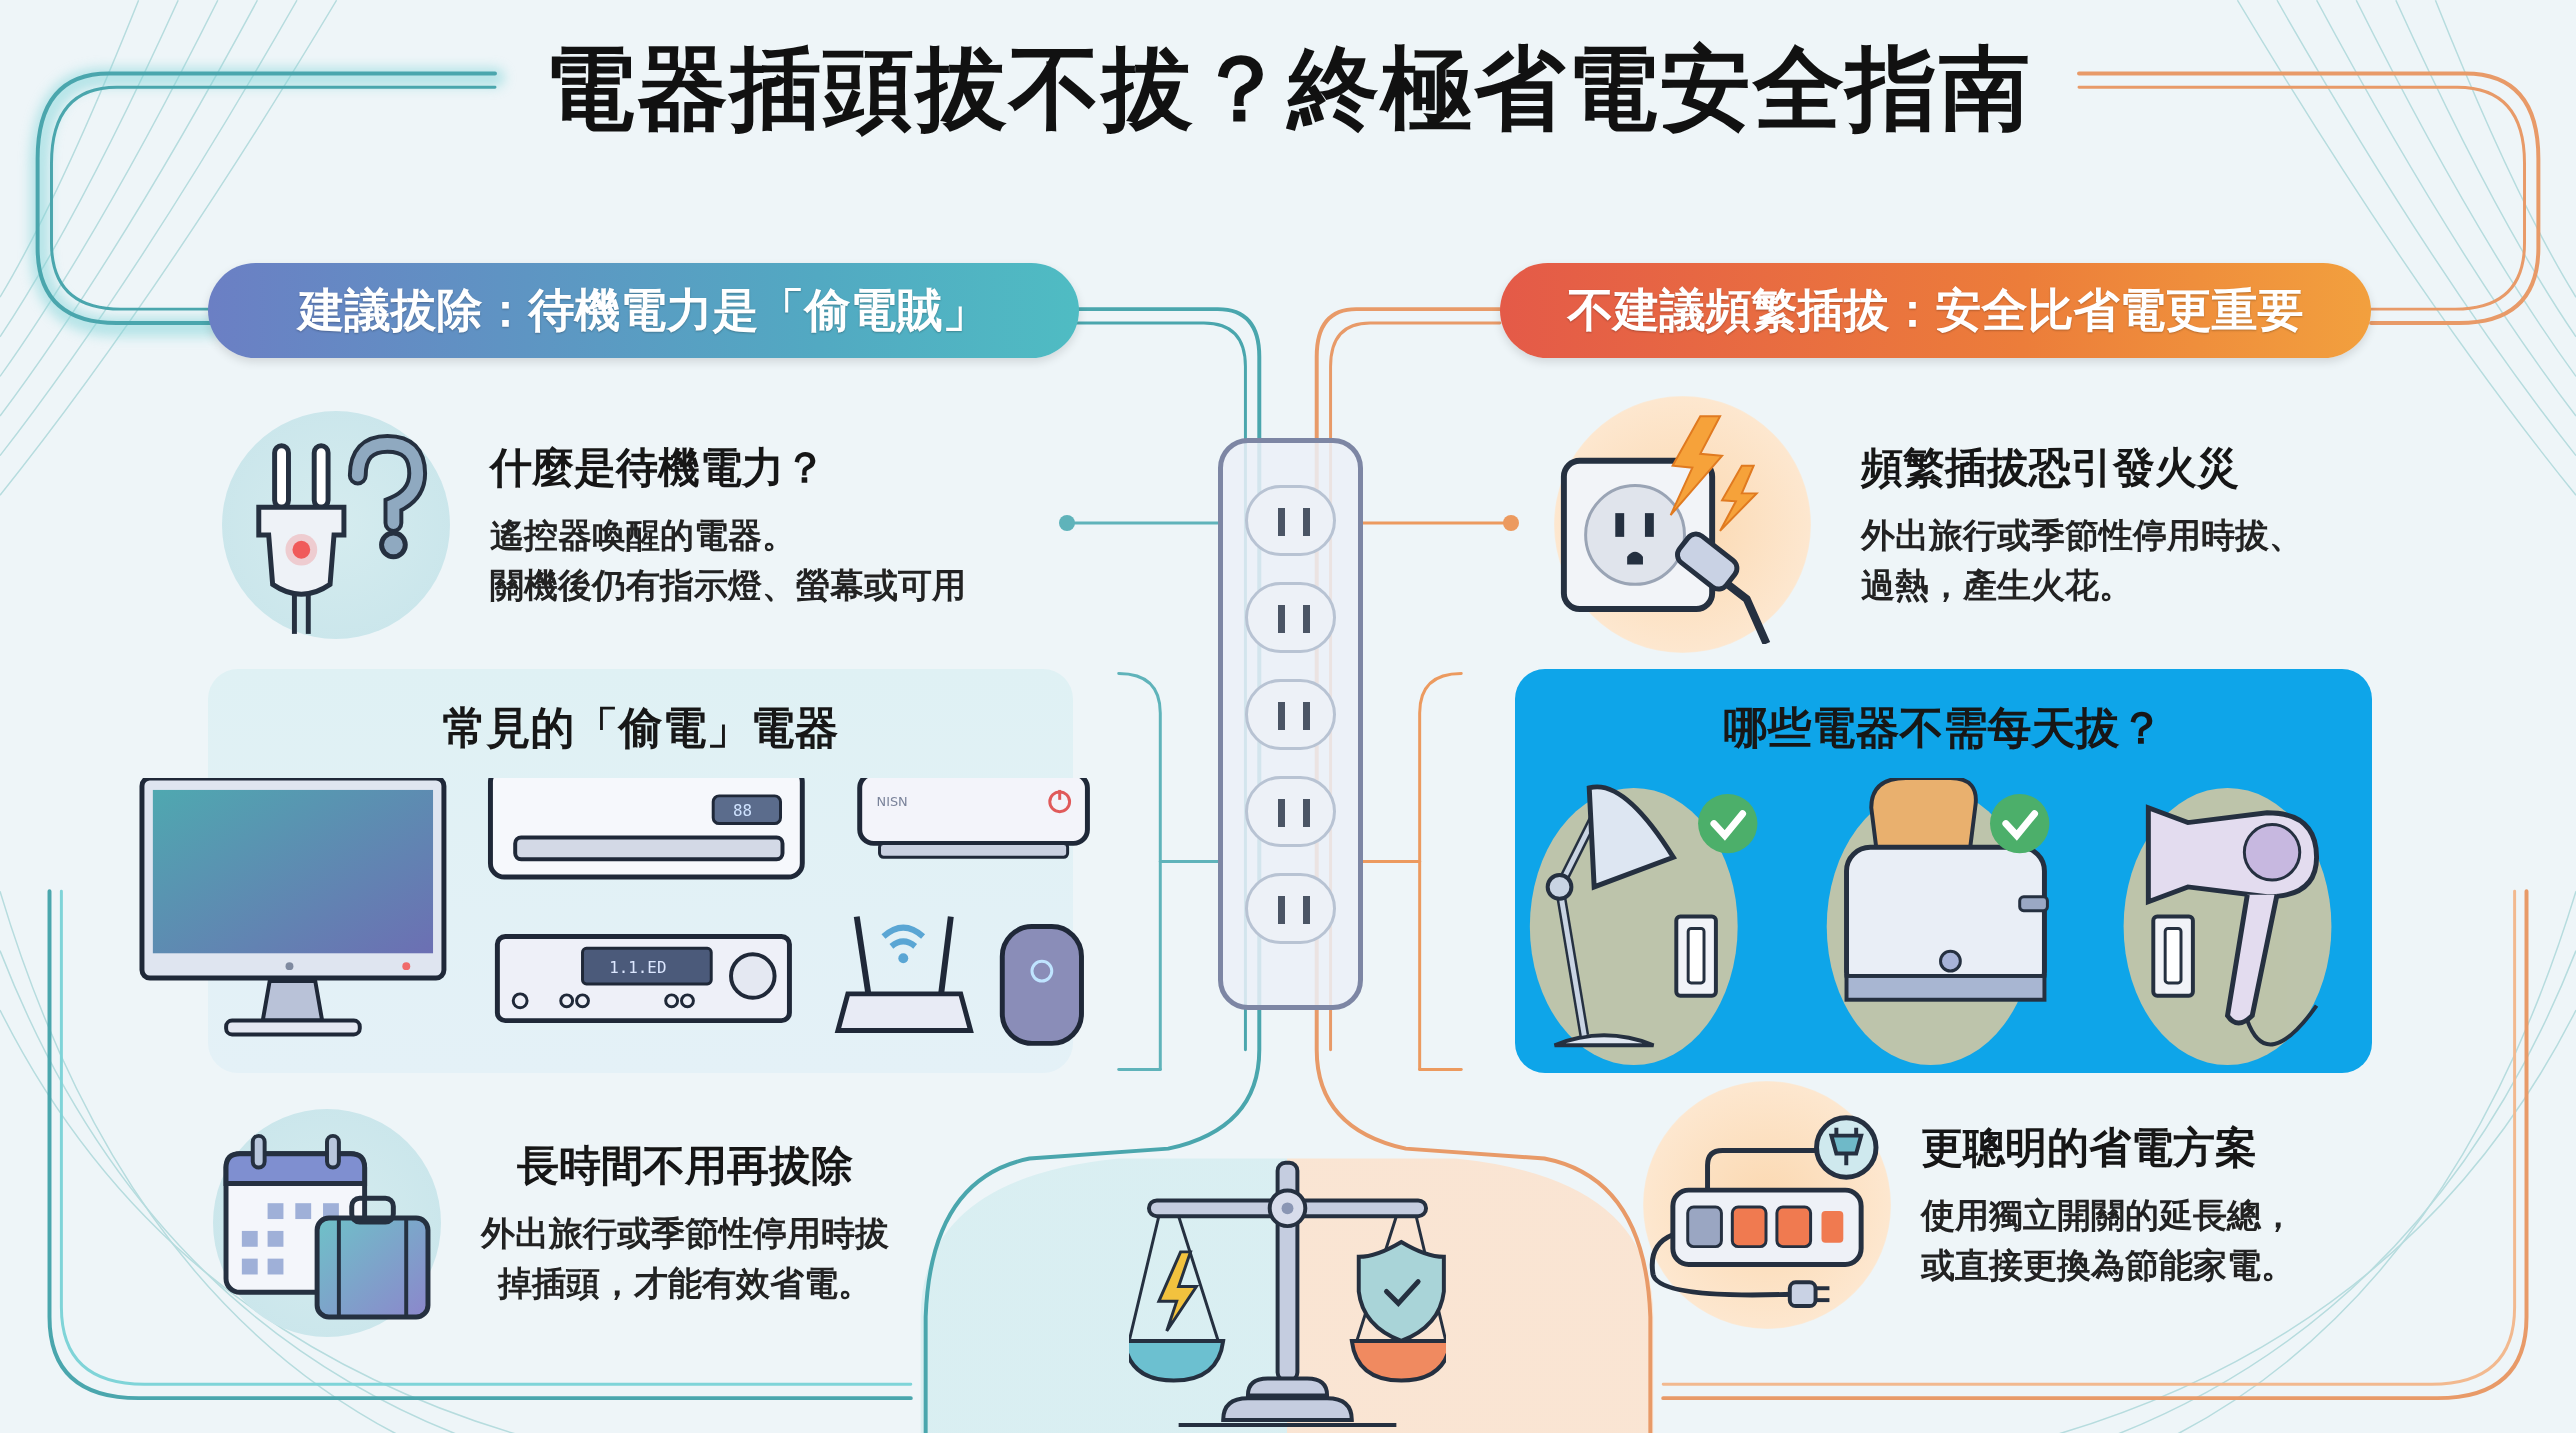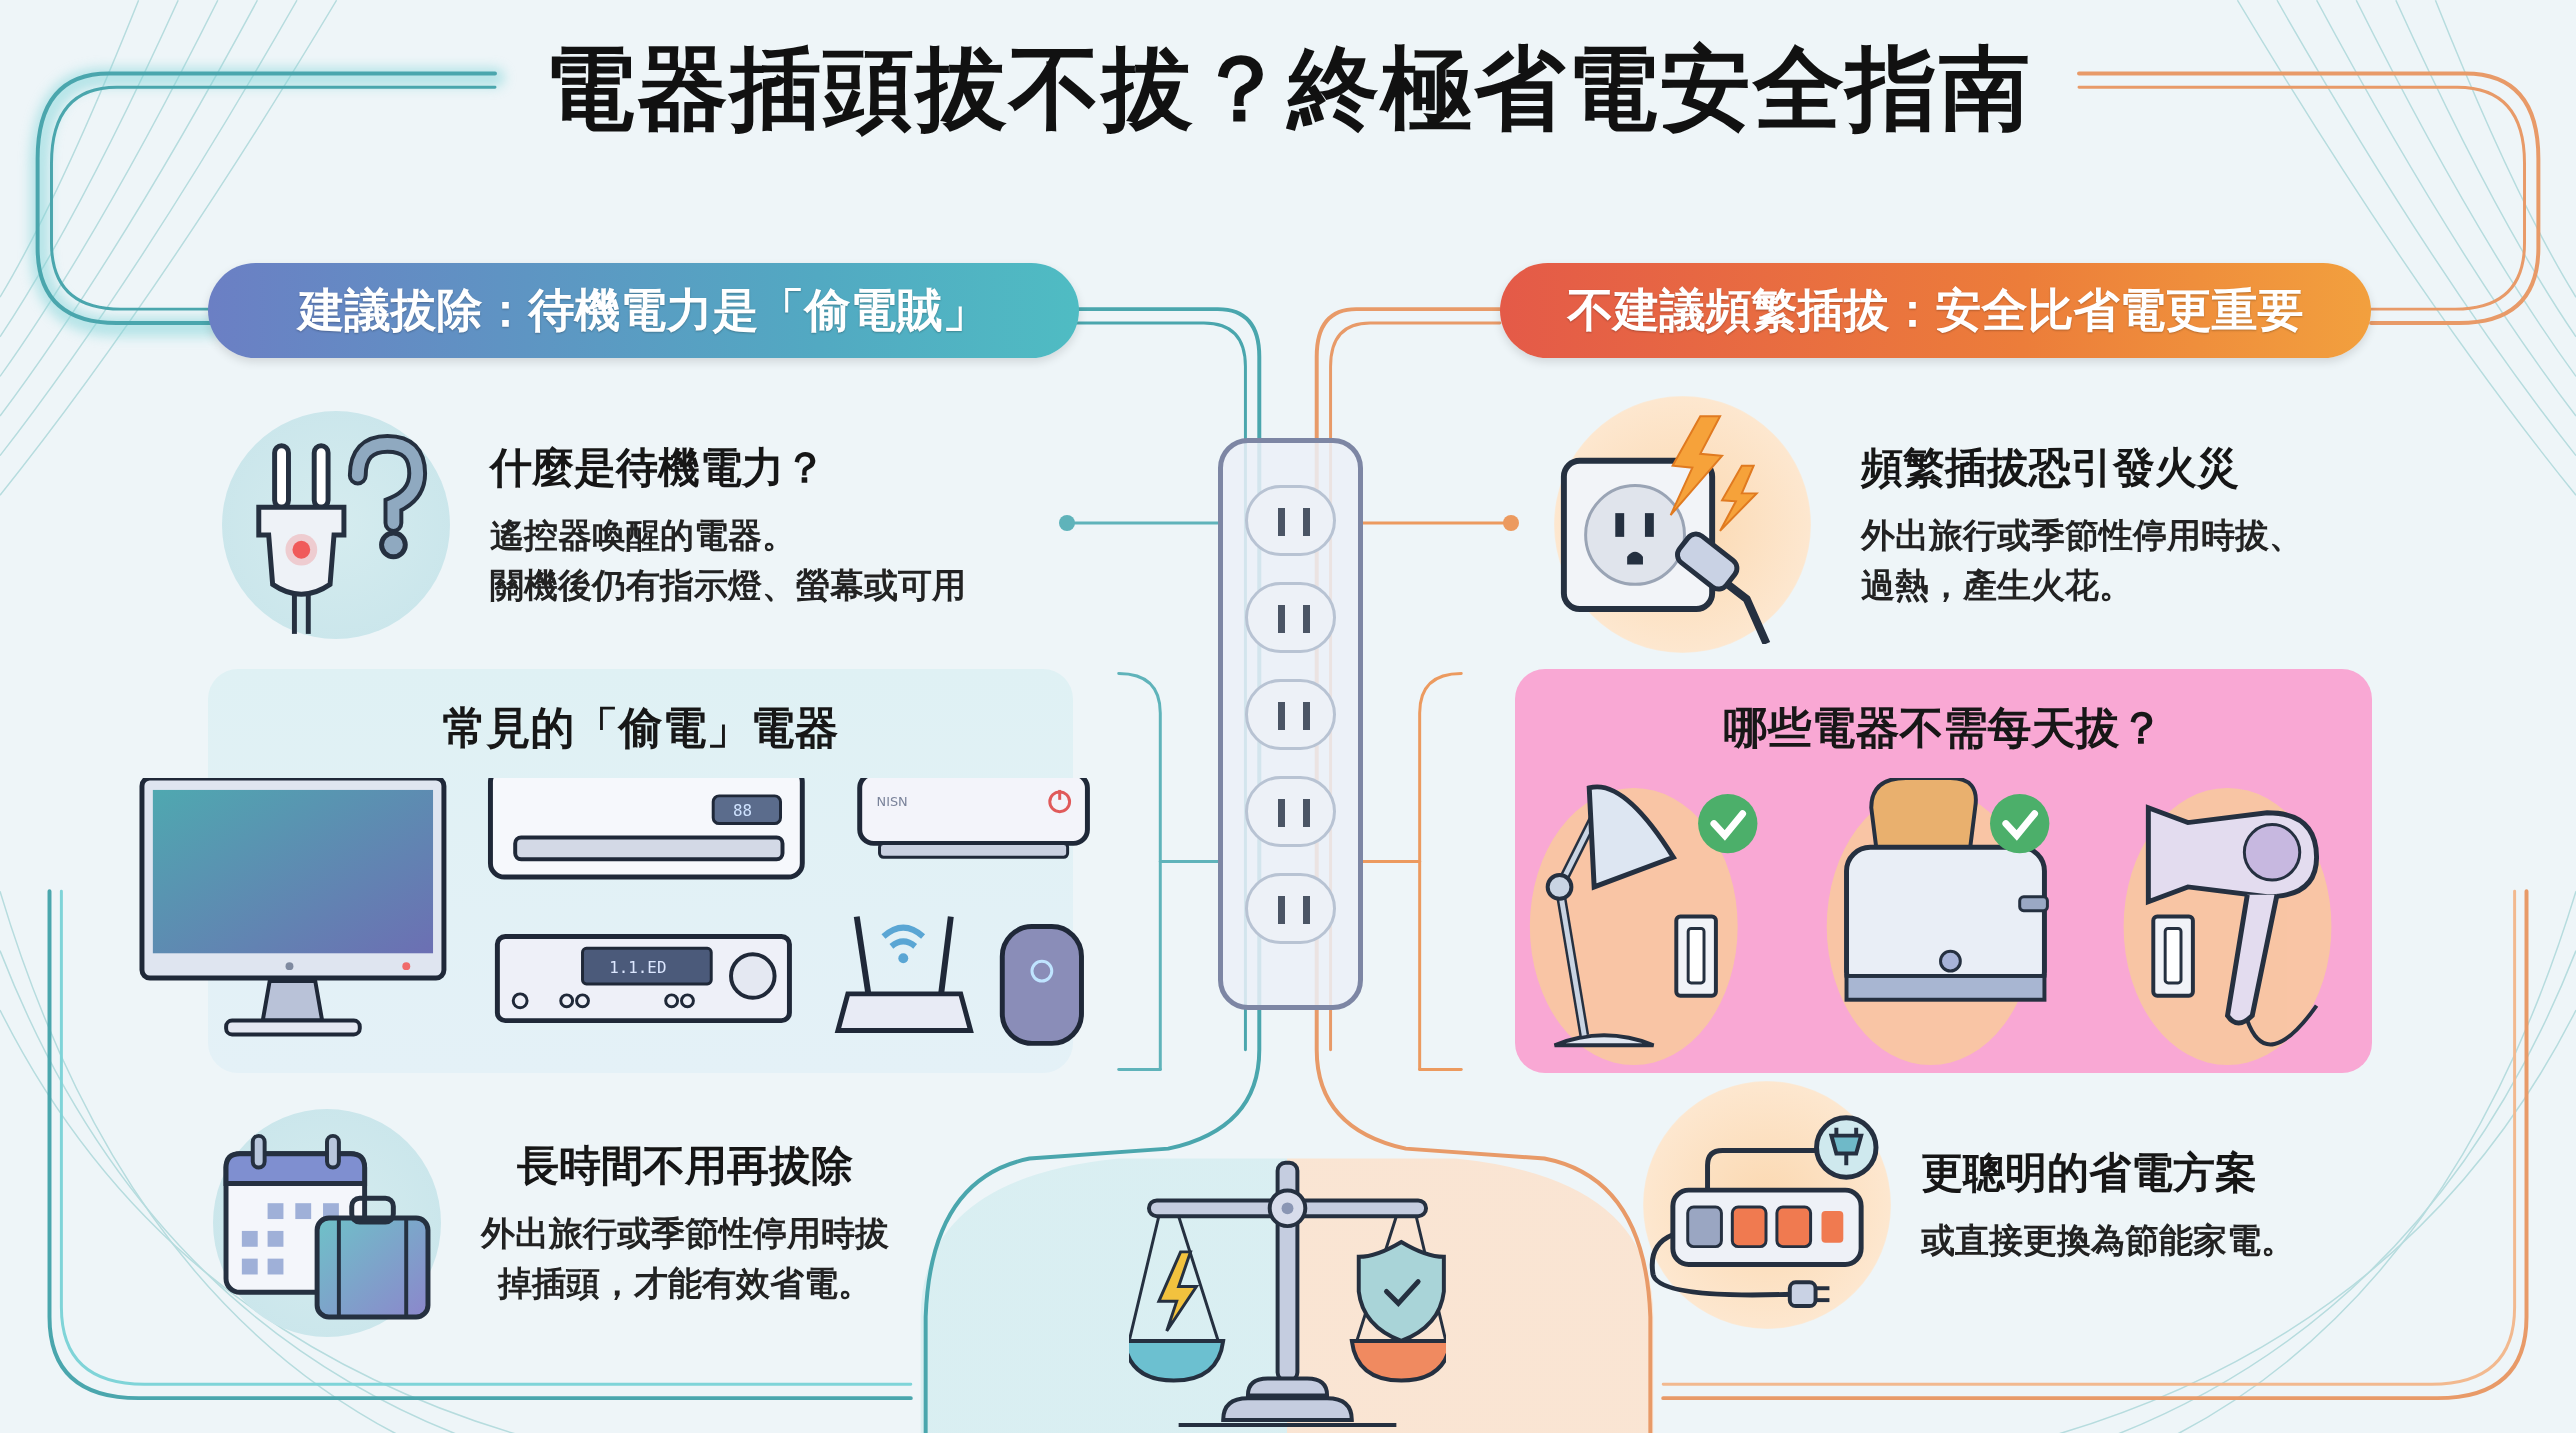--- a/index.html
+++ b/index.html
@@ -33,21 +33,21 @@
   }
   .item h3 { font-size: 42px; font-weight: 800; margin-bottom: 14px; color: #161616; }
   .item p { font-size: 34px; line-height: 50px; color: #222; font-weight: 600; }
   .item .txt { margin-left: 50px; }
 
   .panel {
     position: absolute; border-radius: 30px; padding-top: 30px;
   }
   .panel h4 { text-align: center; font-size: 44px; font-weight: 800; color: #171717; }
   .panel-left { left: 208px; top: 669px; width: 865px; height: 404px; background: linear-gradient(180deg,#dff1f4,#e4f1f7); }
-  .panel-right { left: 1515px; top: 669px; width: 857px; height: 404px; background: #f9a8d4; }
+  .panel-right { left: 1515px; top: 669px; width: 857px; height: 404px; background: #0ea5e9; }
 
   .connector-dot { position: absolute; width: 16px; height: 16px; border-radius: 50%; }
   .strip {
     position: absolute; left: 1218px; top: 438px; width: 145px; height: 572px;
     border: 5px solid #7d86a4; border-radius: 30px; background: rgba(235,240,248,0.85);
   }
   .outlet {
     position: absolute; left: 22px; width: 91px; height: 71px; border-radius: 36px;
     border: 3px solid #b8c3d3; background: #edf1f7;
   }
@@ -335,20 +335,21 @@
       <rect x="135" y="112" width="34" height="40" rx="6" fill="#f07a50" stroke="#253040" stroke-width="3"></rect>
       <rect x="180" y="116" width="22" height="32" rx="4" fill="#f07a50"></rect>
       <path d="M30 140 Q5 150 10 180 Q15 205 150 200" fill="none" stroke="#253040" stroke-width="5"></path>
       <rect x="148" y="188" width="26" height="24" rx="6" fill="#c9d2e4" stroke="#253040" stroke-width="4"></rect>
       <line x1="174" y1="194" x2="188" y2="194" stroke="#253040" stroke-width="4"></line>
         <line x1="174" y1="206" x2="188" y2="206" stroke="#253040" stroke-width="4"></line>
     </svg>
   </div>
   <div class="txt" style="margin-left:30px;">
     <h3>更聰明的省電方案</h3>
+    <p>使用獨立開關的延長總，</p>
     <p>或直接更換為節能家電。</p>
   </div>
 </div>
 
 <svg style="position:absolute;left:1129px;top:1143px;" width="317" height="287" viewBox="0 0 320 290">
   <rect x="150" y="20" width="20" height="220" rx="8" fill="#c5cde0" stroke="#253040" stroke-width="4"></rect>
   <rect x="20" y="58" width="280" height="16" rx="8" fill="#c5cde0" stroke="#253040" stroke-width="4"></rect>
   <circle cx="160" cy="66" r="18" fill="#d7dceb" stroke="#253040" stroke-width="4"></circle>
   <circle cx="160" cy="66" r="6" fill="#8a96b4"></circle>
   <path d="M30 74 L0 200 M50 74 L90 200" stroke="#253040" stroke-width="3"></path>

